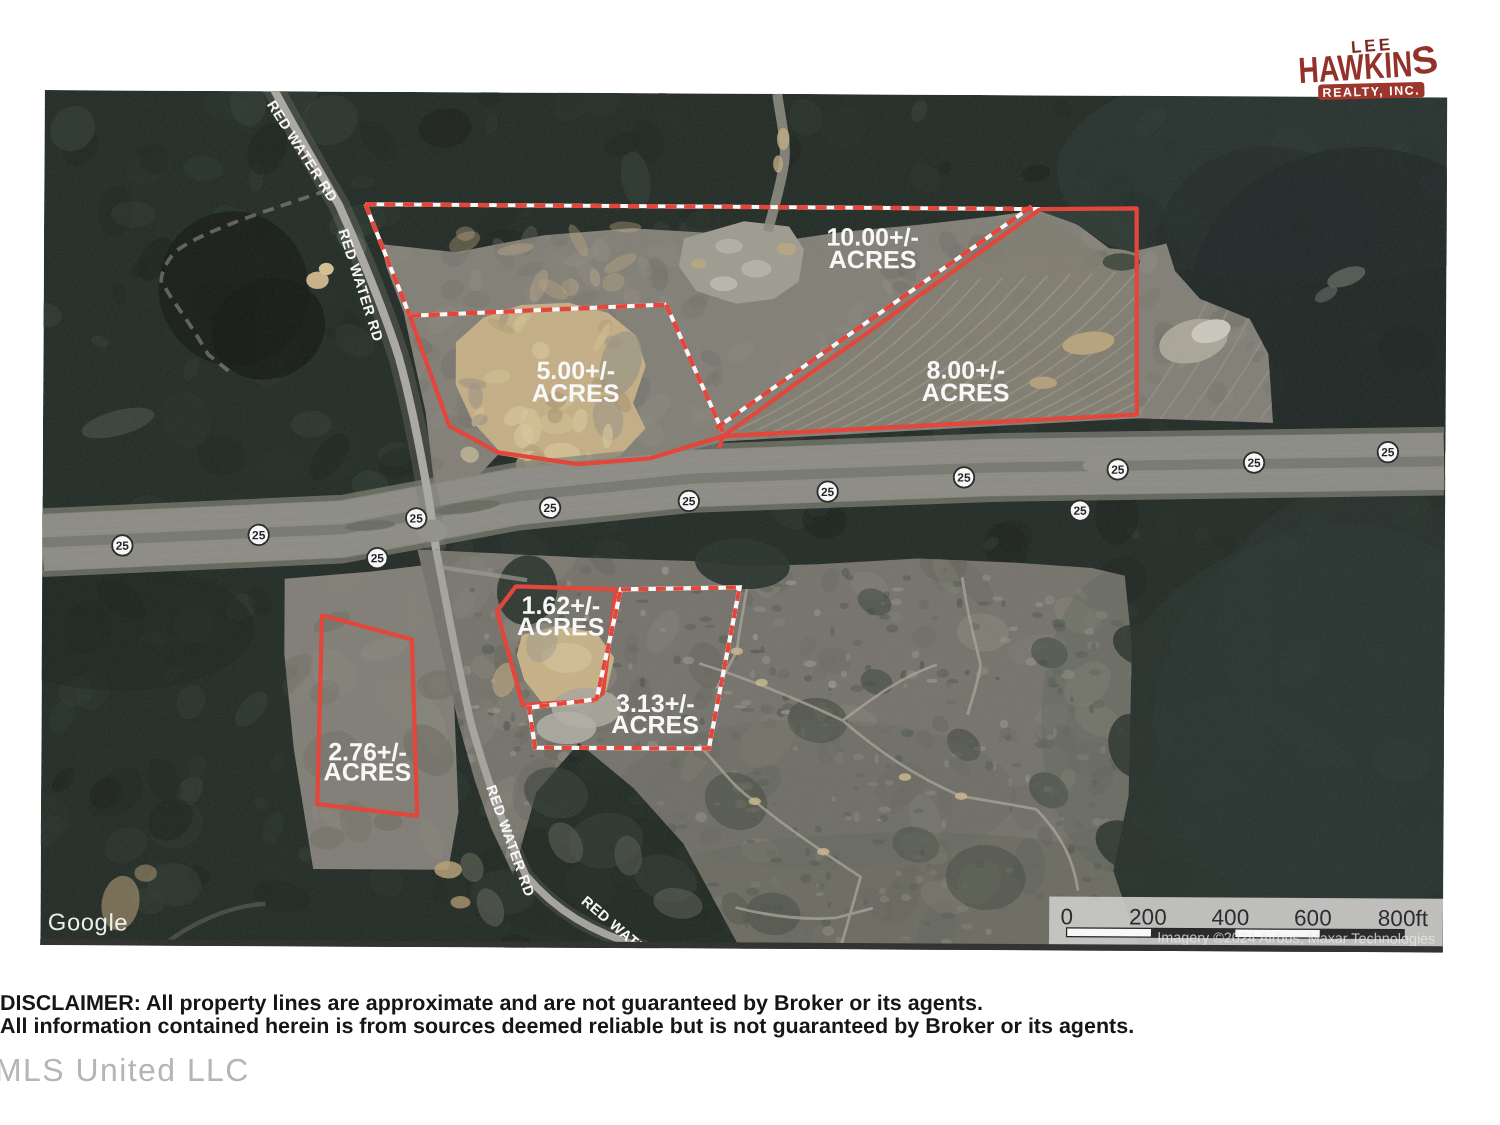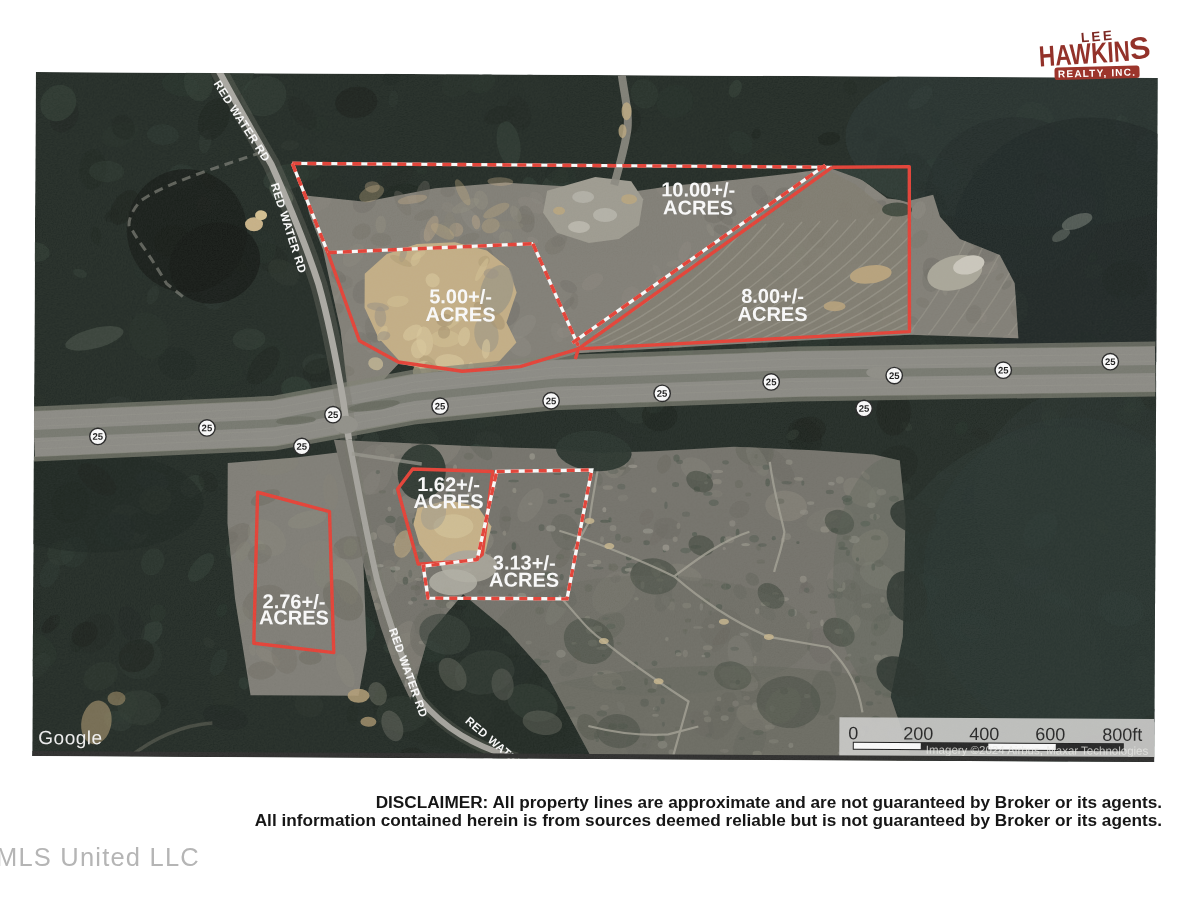--- a/index.html
+++ b/index.html
@@ -1,16 +1,16 @@
 <!DOCTYPE html>
 <html><head><meta charset="utf-8"><title>Listing</title>
 <style>
 html,body{margin:0;padding:0;background:#ffffff;width:1200px;height:900px;overflow:hidden;}
 body{font-family:"Liberation Sans", sans-serif;position:relative;}
-.disc{position:absolute;top:793px;left:0;width:1162px;text-align:right;font-weight:bold;
+.disc{position:absolute;top:793px;left:0;width:1162px;text-align:left;font-weight:bold;
 font-size:17.2px;line-height:18px;color:#161616;}
 .mls{position:absolute;top:843px;left:-4px;font-family:"Liberation Sans", sans-serif;
 font-size:25.5px;font-weight:normal;color:#b5b5b5;letter-spacing:1.2px;}
 </style></head>
 <body>
 <svg width="1122" height="684" viewBox="0 0 1122 684" xmlns="http://www.w3.org/2000/svg" style="position:absolute;left:34px;top:75px;transform:rotate(0.3deg)">
     <defs>
       <clipPath id="cB">
         <polygon points="270.0,122.0 330.0,128.0 400.0,114.0 470.0,108.0 540.0,112.0 576.0,120.0 600.0,116.0 640.0,110.0 700.0,104.0 760.0,97.0 800.0,91.0 828.0,104.0 852.0,122.0 874.0,124.0 898.0,118.0 905.0,140.0 925.0,162.0 965.0,178.0 980.0,206.0 984.0,261.0 875.0,258.0 741.0,266.0 546.0,278.0 486.0,294.0 428.0,299.0 364.0,290.0 340.0,316.0 316.0,336.0 306.0,256.0 288.0,176.0 274.0,140.0"></polygon>
       </clipPath>

